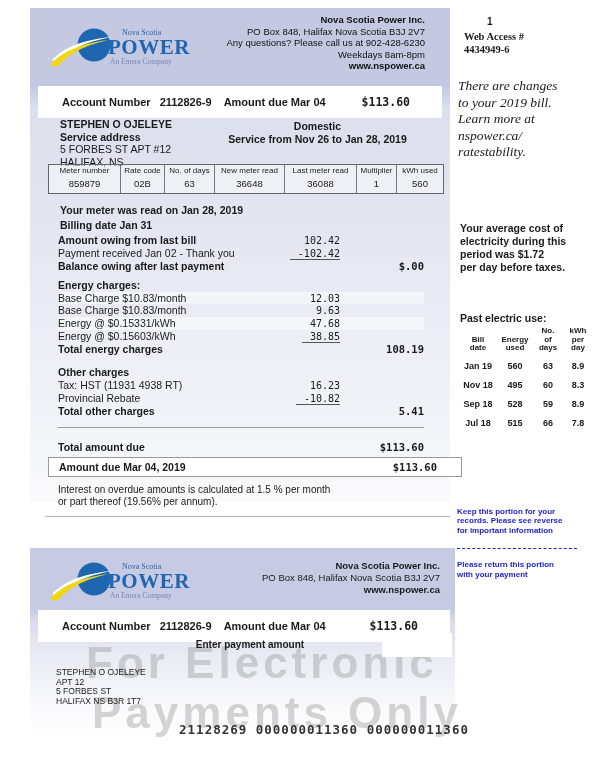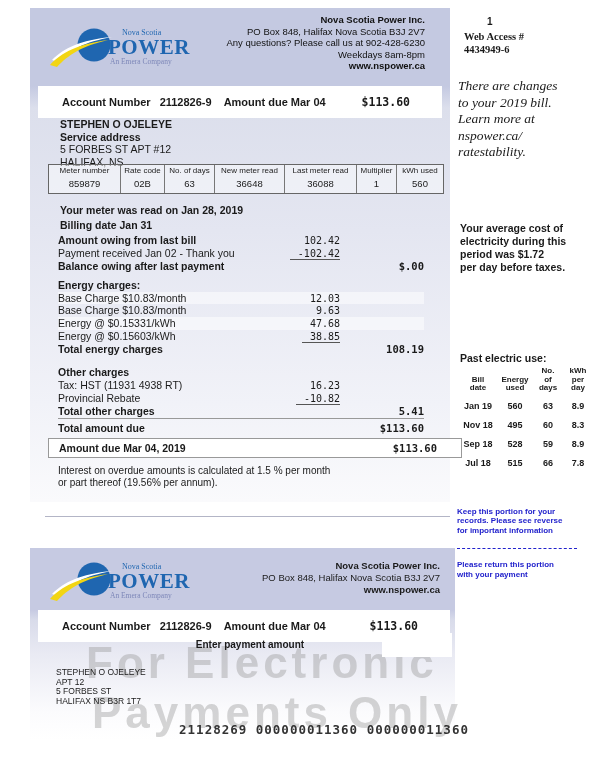--- a/index.html
+++ b/index.html
@@ -38,36 +38,36 @@
   .billing-row{position:absolute;left:30px;top:211px;font-weight:bold;font-size:10.5px;display:flex;}
   .billing-row .bd{width:140px;}
   .charges{position:absolute;left:28px;top:226px;width:366px;font-size:10.5px;}
   .crow{display:flex;align-items:baseline;height:12.9px;}
   .crow .lbl{flex:1;white-space:nowrap;}
   .crow .amt{width:80px;text-align:right;font-family:"DejaVu Sans Mono",monospace;font-size:10px;}
   .crow .tot{width:84px;text-align:right;font-family:"DejaVu Sans Mono",monospace;font-size:10.5px;font-weight:bold;}
   .u{border-bottom:1px solid #555;padding-left:8px;}
   .stripe{background:rgba(255,255,255,.5);}
   .gap6{margin-top:6px;} .gap10{margin-top:10px;}
-  .totline{border-top:1px solid #999;padding-top:3px;}
+  .totline{border-top:1px solid #999;margin-top:9px;padding-top:13px;}
   .due-box{margin-top:4px;margin-left:-10px;width:378px;height:18px;background:#ffffff;
            border:1px solid #999;display:flex;align-items:center;padding:0 24px 0 10px;}
   .due-box .lbl{flex:1;font-weight:bold;}
   .due-box .tot{font-family:"DejaVu Sans Mono",monospace;font-weight:bold;font-size:10.5px;}
   .interest{margin-top:7px;font-size:10px;line-height:12px;white-space:pre-line;}
 
   
   .sidebar{position:absolute;left:455px;top:0;width:145px;height:560px;}
   .page-num{position:absolute;left:32px;top:16px;font-weight:bold;font-size:10px;}
   .web-access{position:absolute;left:9px;top:30px;font-family:"Liberation Serif",serif;
               font-weight:bold;font-size:10.5px;line-height:13px;}
   .promo{position:absolute;left:3px;top:78px;font-family:"Liberation Serif",serif;font-style:italic;
          font-size:13.5px;line-height:16.5px;white-space:pre-line;}
   .avg-cost{position:absolute;left:5px;top:222px;font-weight:bold;font-size:10.5px;line-height:13px;white-space:pre-line;}
-  .past{position:absolute;left:5px;top:312px;width:140px;margin-top:40px;}
+  .past{position:absolute;left:5px;top:312px;width:140px;}
   .past-title{font-weight:bold;font-size:10.5px;}
   .past-grid{display:grid;grid-template-columns:36px 38px 28px 32px;margin-top:3px;}
   .ph{font-size:8px;font-weight:bold;line-height:8.5px;text-align:center;white-space:pre-line;
       display:flex;align-items:flex-end;justify-content:center;padding-bottom:4px;}
   .pv{font-size:9px;font-weight:bold;text-align:center;padding:4.5px 0;}
   .keep-block{position:absolute;left:2px;top:497px;width:124px;color:#2222cc;
               font-size:8px;font-weight:bold;line-height:9.5px;white-space:pre-line;}
   .dash{border-top:1px dashed #2222cc;margin:3px 0 2px 0;width:120px;}
   .perforation{position:absolute;left:45px;top:516px;width:405px;border-top:1px solid #b3b5c6;}
 
@@ -126,20 +126,24 @@
       <span class="amt-big">$113.60</span>
     </div>
 
     <div class="customer">
       <div class="b">STEPHEN O OJELEYE</div>
       <div class="b">Service address</div>
       <div>5 FORBES ST APT #12</div>
       <div>HALIFAX, NS</div>
     </div>
 
+    <div class="service">
+      <div>Domestic</div>
+      <div>Service from Nov 26 to Jan 28, 2019</div>
+    </div>
 
     <div class="meter-table">
       <div class="mcol">
         <div class="mhead">Meter number</div>
         <div class="mval">859879</div>
       </div>
       <div class="mcol">
         <div class="mhead">Rate code</div>
         <div class="mval">02B</div>
       </div>

